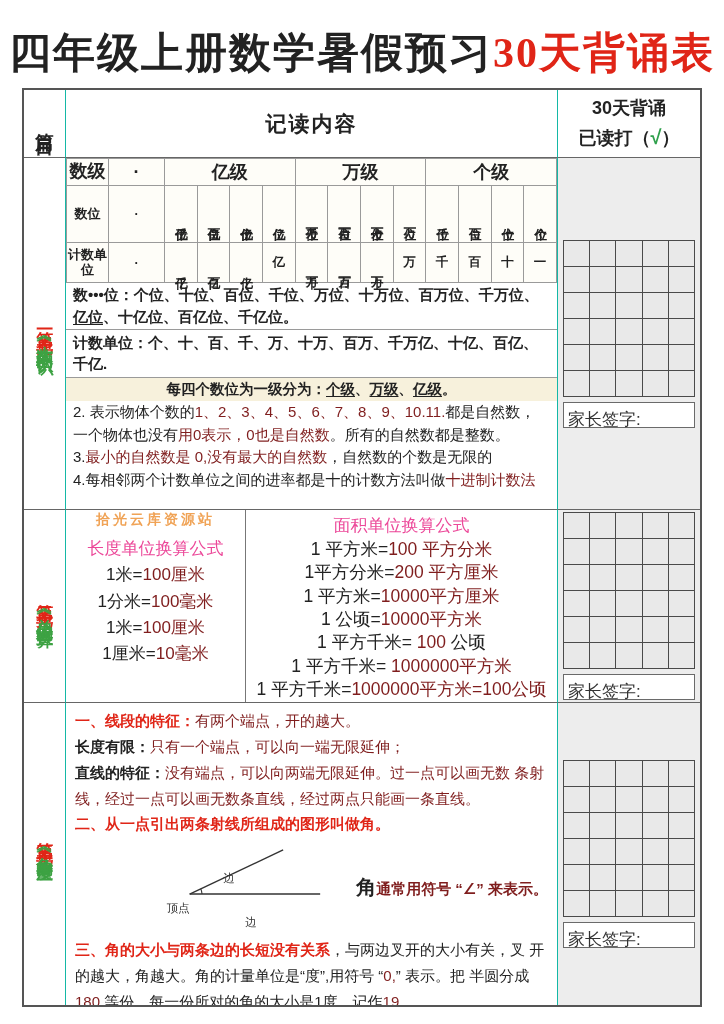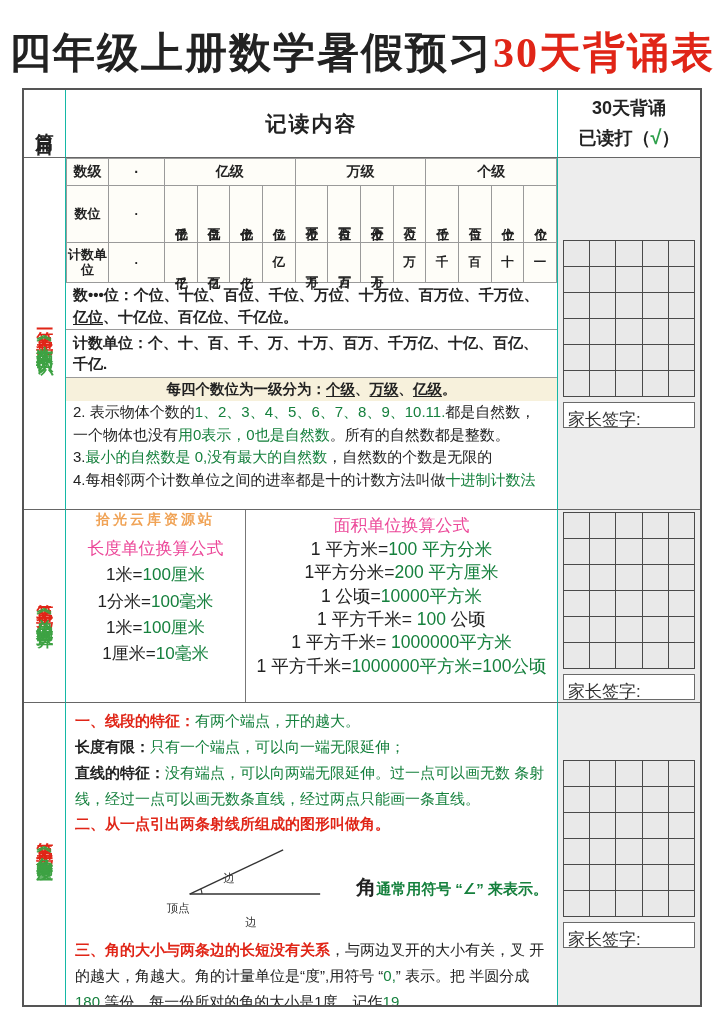--- a/index.html
+++ b/index.html
@@ -43,21 +43,21 @@
               height:26px; font-size:17px; padding:5px 4px 0 4px; color:#333; }
 
   
   .u1 { background:#fff; }
   .cream { background:#f7f1dc; }
   .u1-heading { font-weight:bold; font-size:15px; padding:3px 6px 2px 6px; }
   table.pv { width:100%; border-collapse:collapse; table-layout:fixed;
              font-size:12.5px; font-weight:bold; background:#fefdf8; }
   table.pv td { border:1px solid #9a9a9a; text-align:center; vertical-align:middle; padding:0; }
   table.pv td.gl { border-left:1.6px solid #4a4a4a; }
-  tr.pv-r1 td { height:27px; font-size:14px; }
+  tr.pv-r1 td { height:27px; font-size:18px; }
   tr.pv-r2 td { height:57px; }
   tr.pv-r3 td { height:40px; }
   .pv-v { writing-mode:vertical-rl; text-orientation:upright; line-height:1.05; letter-spacing:0; }
   .pv-lab { font-size:13px; line-height:1.1; padding:0 5px; word-break:break-all; }
 
   .u1-line { font-weight:bold; font-size:15px; padding:1px 7px; line-height:1.45; }
   .u1-line.bordered { border-top:1px solid #9a9a9a; border-bottom:1px solid #9a9a9a; padding:2px 7px; }
   .u1-note { text-align:center; font-weight:bold; font-size:14.5px; padding:2px 4px; }
   .u1-para { font-size:15px; padding:0 7px; line-height:1.5; }
 
@@ -75,21 +75,21 @@
   .u3 { padding:5px 9px 0 9px; font-size:15px; }
   .u3-para { line-height:1.72; }
   .diagram-row { display:flex; align-items:center; margin:2px 0 2px 60px; height:96px; }
   .angle-svg { width:235px; height:96px; }
   .angle-svg text { font-size:13px; fill:#333; font-family:"Liberation Sans",sans-serif; }
   .angle-svg line, .angle-svg path { stroke:#333; fill:none; }
   .caption { margin-left:14px; white-space:nowrap; }
   .cap-head { font-weight:bold; font-size:20px; }
 
   
-  .sb { color:#15803d; }
+  .sb { color:#7f1d1d; }
   .sr { color:#e02517; }
   .bold { font-weight:bold; }
   .ul { text-decoration:underline; text-underline-offset:2px; }
 </style>
 </head>
 <body>
 
 <div class="page">
 
   <h1 class="title"><span>四年级上册数学暑假预习</span><span class="t-red">30天背诵表</span></h1>
@@ -215,20 +215,21 @@
             <div class="u2-title">长度单位换算公式</div>
             <div class="u2-line"><span>1米=</span><span class="sb">100厘米</span></div>
             <div class="u2-line"><span>1分米=</span><span class="sb">100毫米</span></div>
             <div class="u2-line"><span>1米=</span><span class="sb">100厘米</span></div>
             <div class="u2-line"><span>1厘米=</span><span class="sb">10毫米</span></div>
           </div>
           <div class="u2-right">
             <div class="u2-title">面积单位换算公式</div>
             <div class="u2-line"><span>1 平方米=</span><span class="sb">100 平方分米</span></div>
             <div class="u2-line"><span>1平方分米=</span><span class="sb">200  平方厘米</span></div>
+            <div class="u2-line"><span>1 平方米=</span><span class="sb">10000平方厘米</span></div>
             <div class="u2-line"><span>1 公顷=</span><span class="sb">10000平方米</span></div>
             <div class="u2-line"><span>1 平方千米= </span><span class="sb">100</span><span> 公顷</span></div>
             <div class="u2-line"><span>1 平方千米= </span><span class="sb">1000000平方米</span></div>
             <div class="u2-line"><span>1 平方千米=</span><span class="sb">1000000平方米=100公顷</span></div>
           </div>
         </div>
       </div>
       <div class="c-cell">
         <div class="check-assy">
           <div class="check-grid">

